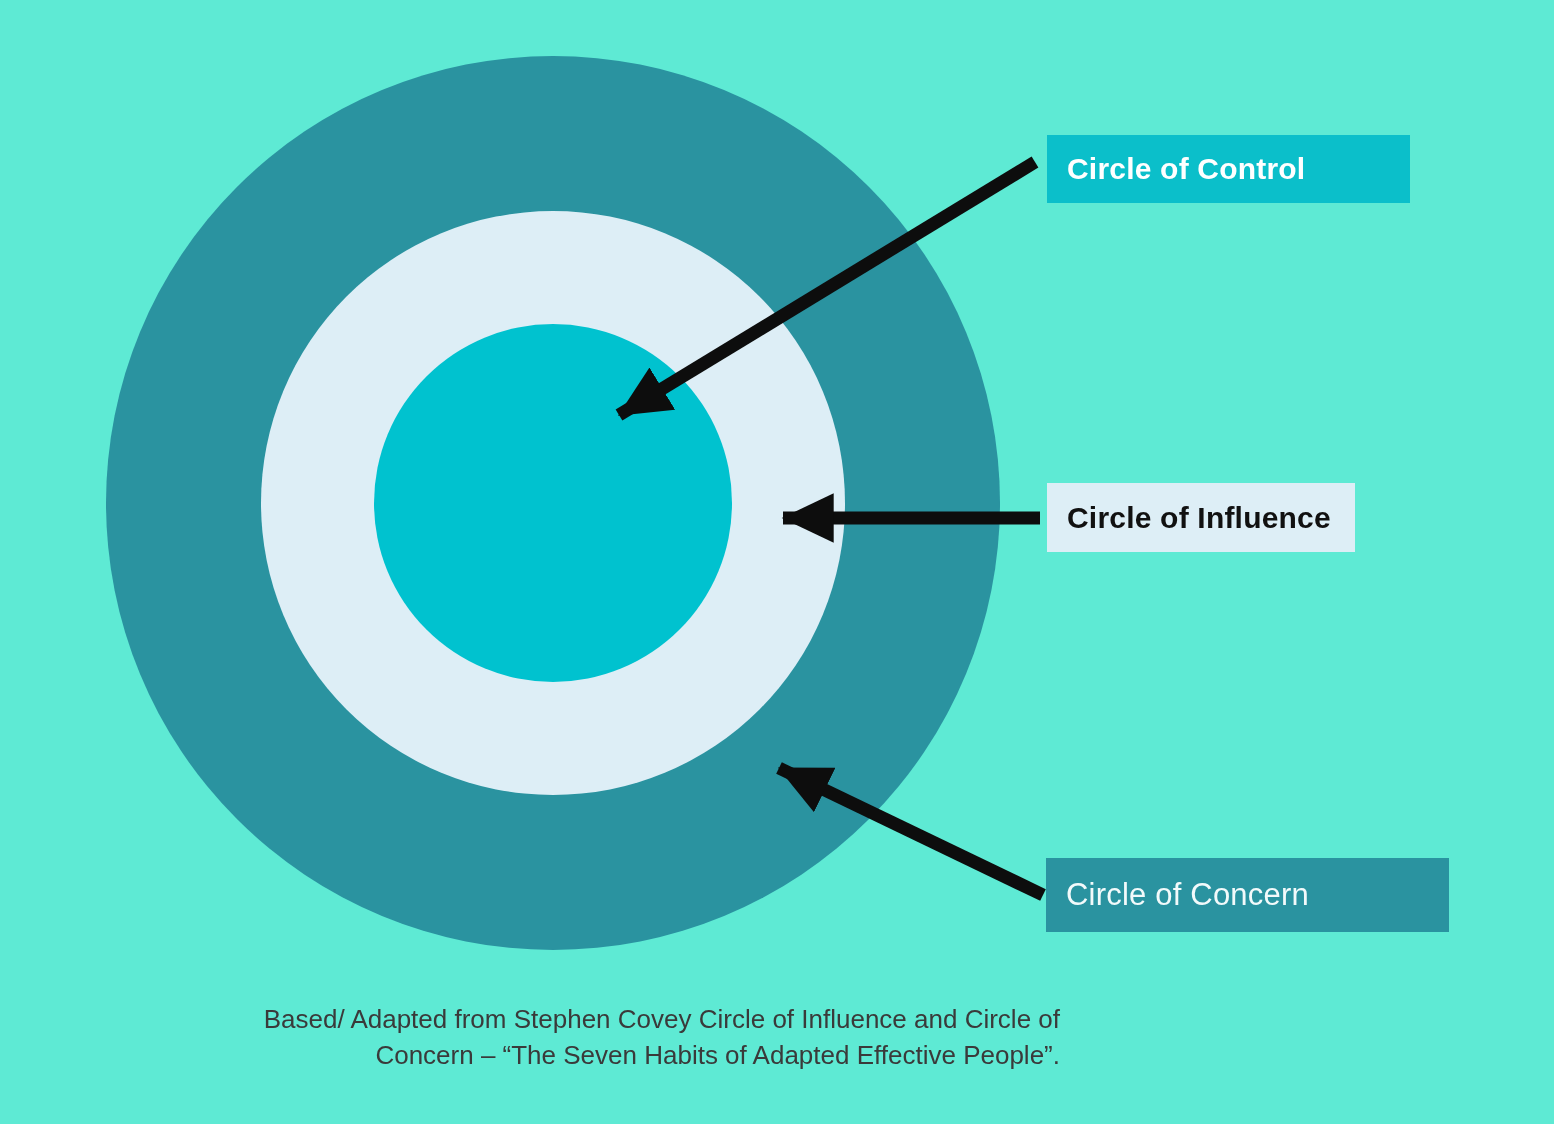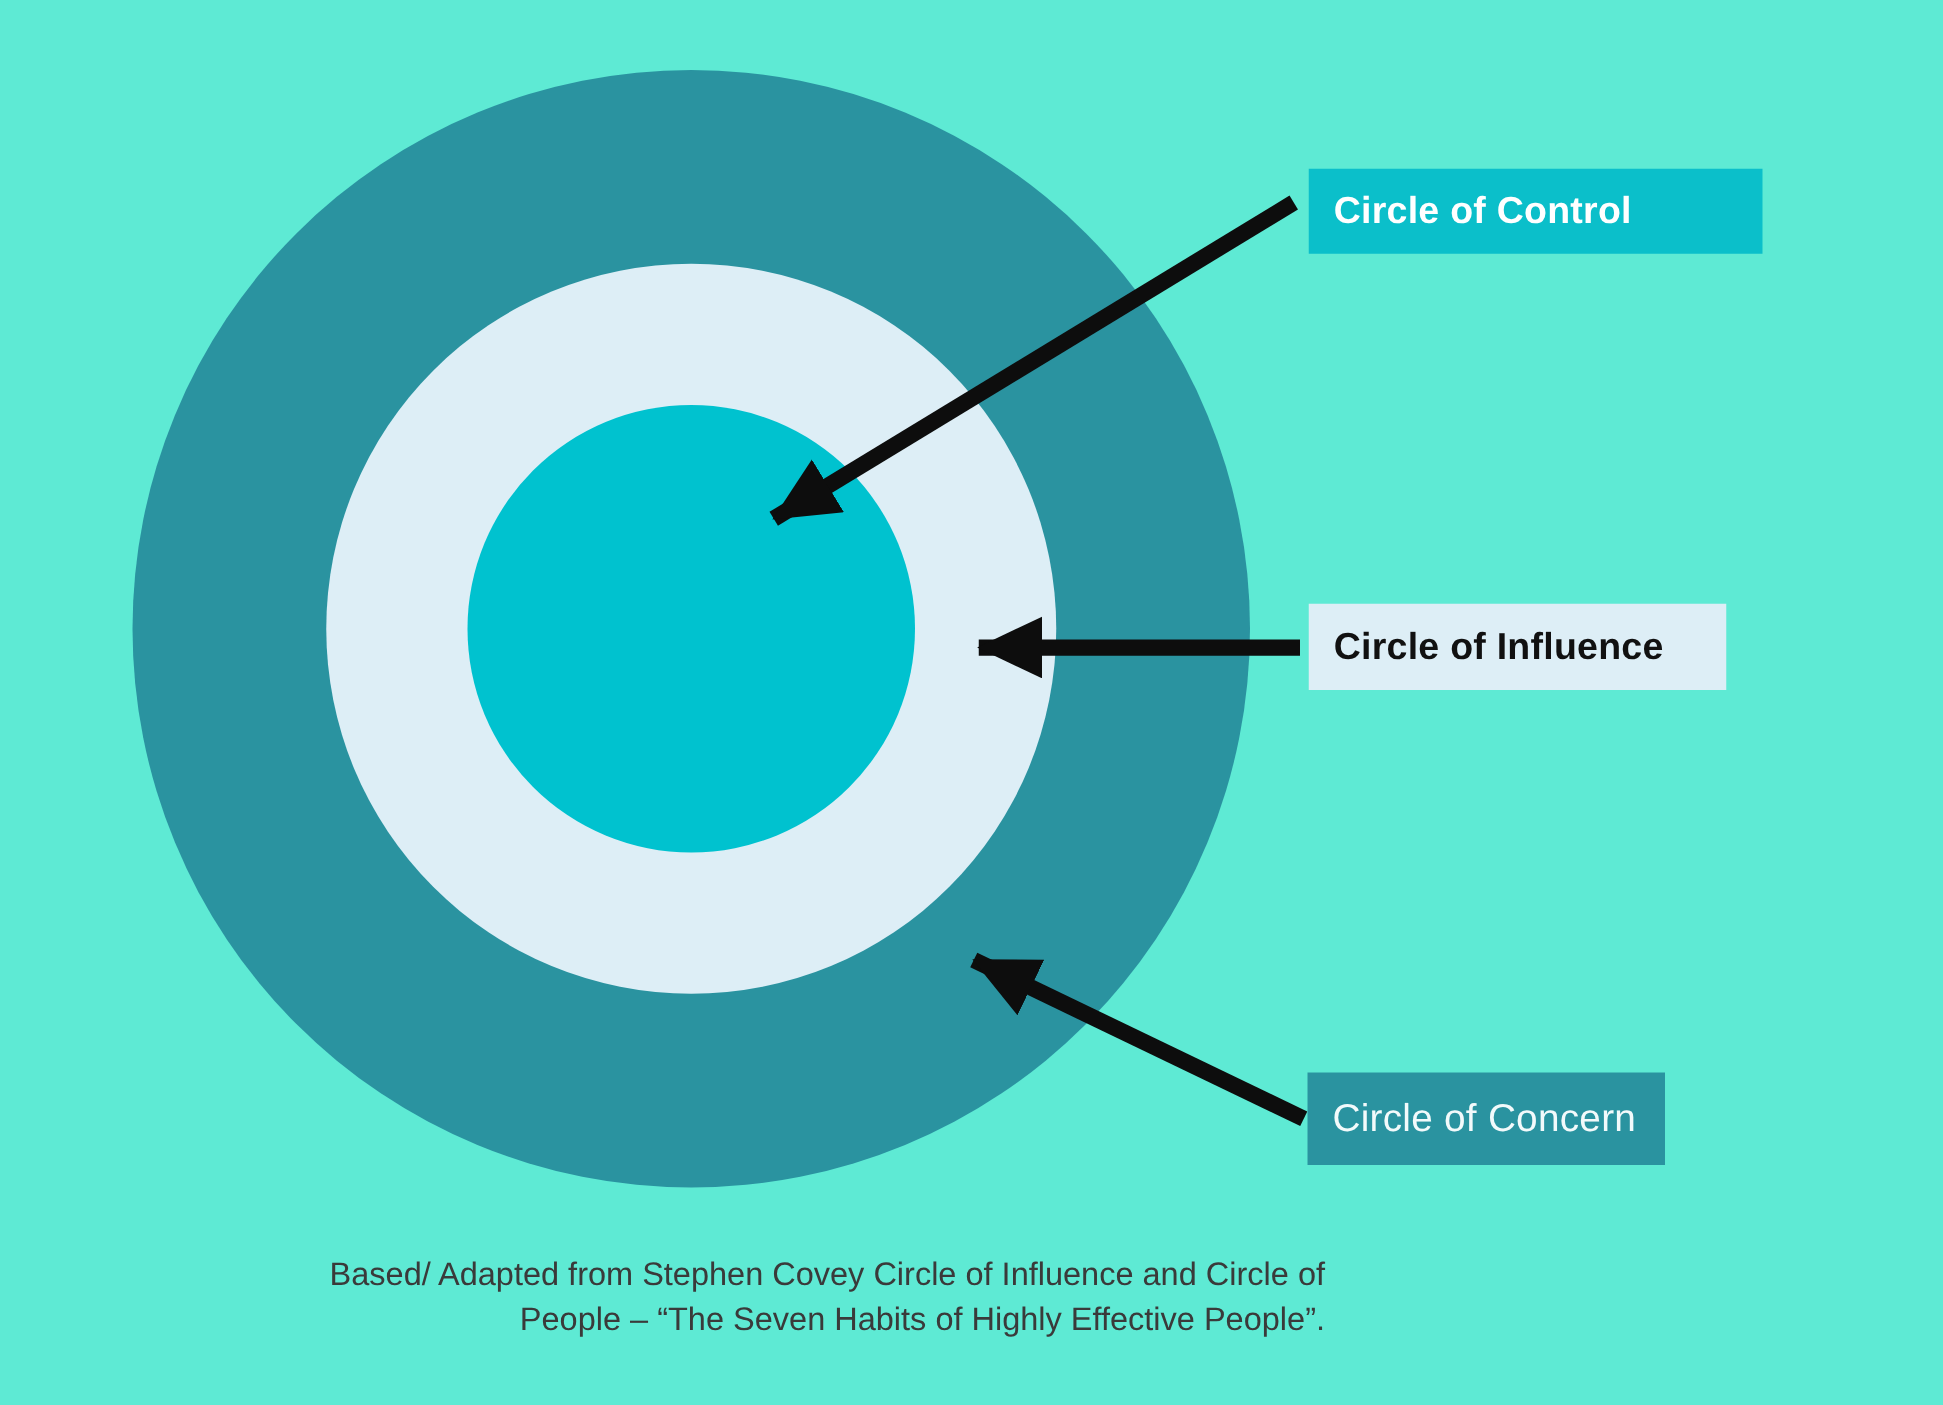--- a/index.html
+++ b/index.html
@@ -58,28 +58,28 @@
   }
   #label-control {
     left: 1047px; top: 135px;
     width: 363px; height: 68px;
     background: var(--control-label-bg);
     color: #ffffff;
     font-weight: bold;
   }
   #label-influence {
     left: 1047px; top: 483px;
-    width: 334px; height: 69px;
+    width: 308px; height: 69px;
     background: var(--influence-label-bg);
     color: #111111;
     font-weight: bold;
   }
   #label-concern {
     left: 1046px; top: 858px;
-    width: 286px; height: 74px;
+    width: 403px; height: 74px;
     background: var(--concern-label-bg);
     color: #f2fafb;
     font-weight: 400;
     font-size: 31px;
   }
   #caption {
     position: absolute;
     left: 200px; top: 1001px;
     width: 860px;
     color: var(--caption-text);
@@ -114,16 +114,16 @@
   </div>
   <div class="callout" id="label-influence">
     <span>Circle of Influence</span>
   </div>
   <div class="callout" id="label-concern">
     <span>Circle of Concern</span>
   </div>
 
   <div id="caption">
     <div>Based/ Adapted from Stephen Covey Circle of Influence and Circle of</div>
-    <div>People – “The Seven Habits of Highly Effective People”.</div>
+    <div>Concern – “The Seven Habits of Adapted Effective People”.</div>
   </div>
 
 </div>
 
 </body></html>

